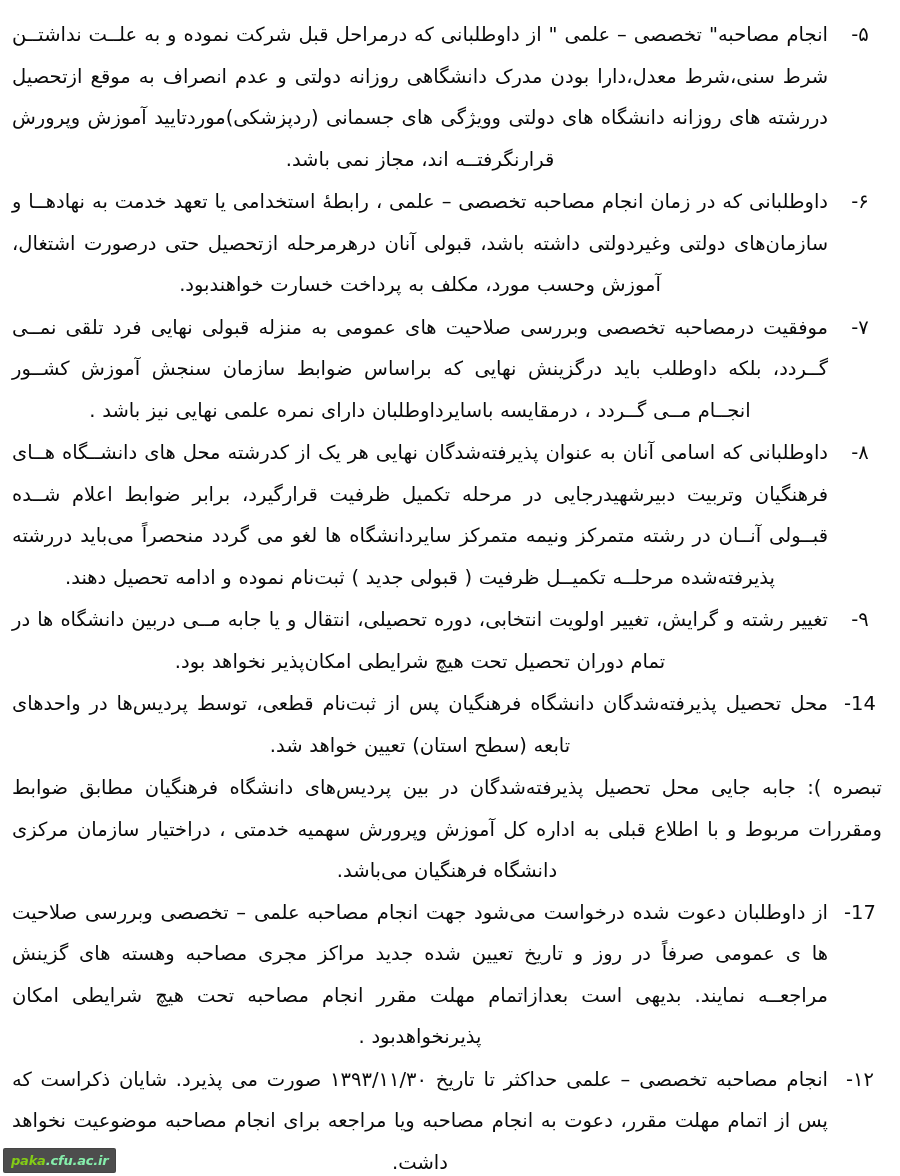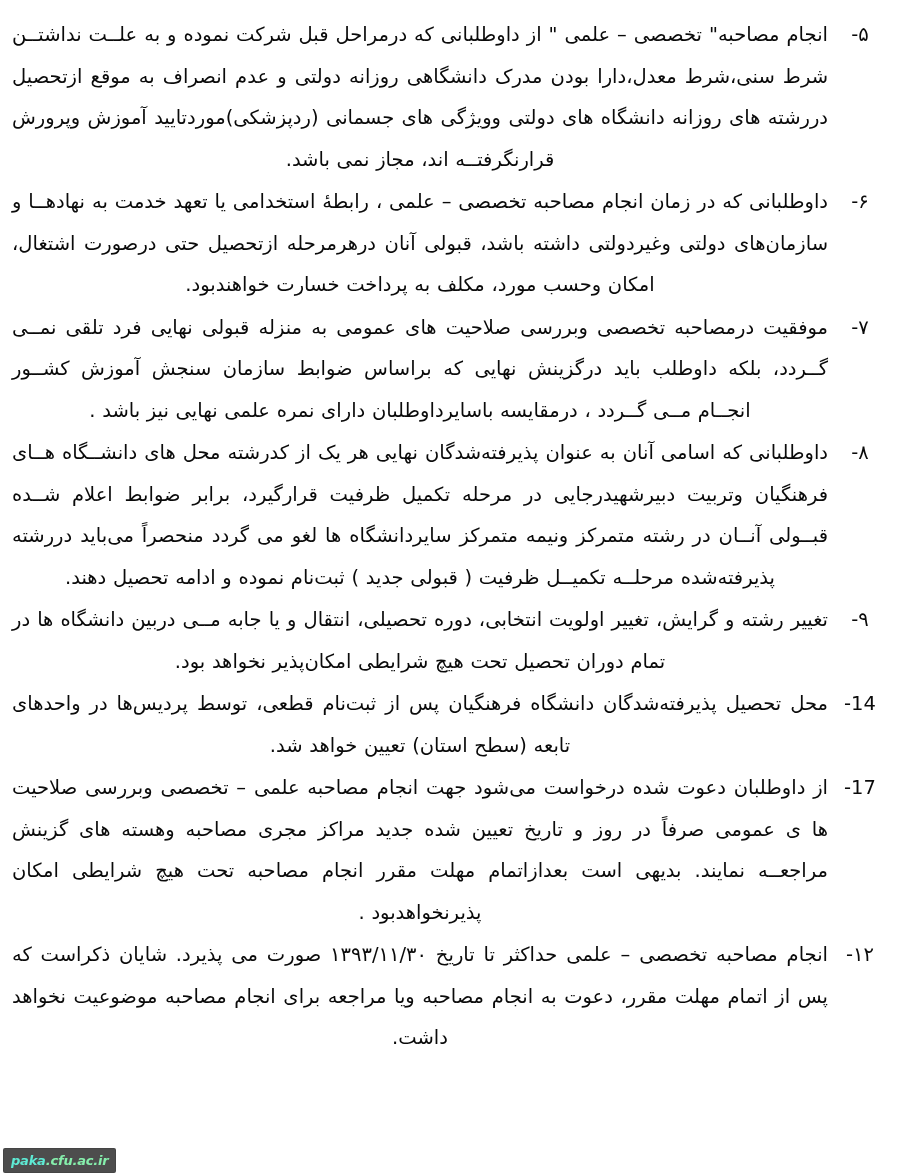--- a/index.html
+++ b/index.html
@@ -125,21 +125,21 @@
     <div class="clause">
       <div class="clause-row">
         <div class="marker">۵-</div>
         <div class="clause-text">انجام مصاحبه" تخصصی – علمی " از داوطلبانی که درمراحل قبل شرکت نموده و به علــت نداشتــن شرط سنی،شرط معدل،دارا بودن مدرک دانشگاهی روزانه دولتی و عدم انصراف به موقع ازتحصیل دررشته های روزانه دانشگاه های دولتی وویژگی های جسمانی (ردپزشکی)موردتایید آموزش وپرورش قرارنگرفتــه اند، مجاز نمی باشد.</div>
       </div>
     </div>
 
     <div class="clause">
       <div class="clause-row">
         <div class="marker">۶-</div>
-        <div class="clause-text">داوطلبانی که در زمان انجام مصاحبه تخصصی – علمی ، رابطۀ استخدامی یا تعهد خدمت به نهادهــا و سازمان‌های دولتی وغیردولتی داشته باشد، قبولی آنان درهرمرحله ازتحصیل  حتی درصورت اشتغال، امکان وحسب مورد، مکلف به پرداخت خسارت خواهندبود.</div>
+        <div class="clause-text">داوطلبانی که در زمان انجام مصاحبه تخصصی – علمی ، رابطۀ استخدامی یا تعهد خدمت به نهادهــا و سازمان‌های دولتی وغیردولتی داشته باشد، قبولی آنان درهرمرحله ازتحصیل  حتی درصورت اشتغال، آموزش وحسب مورد، مکلف به پرداخت خسارت خواهندبود.</div>
       </div>
     </div>
 
     <div class="clause">
       <div class="clause-row">
         <div class="marker">۷-</div>
         <div class="clause-text">موفقیت درمصاحبه تخصصی وبررسی صلاحیت های عمومی به منزله قبولی نهایی فرد تلقی نمــی گــردد، بلکه داوطلب باید درگزینش نهایی که براساس ضوابط سازمان سنجش آموزش کشــور انجــام مــی گــردد ، درمقایسه باسایرداوطلبان دارای نمره علمی نهایی نیز باشد .</div>
       </div>
     </div>
 
@@ -157,34 +157,35 @@
       </div>
     </div>
 
     <div class="clause">
       <div class="clause-row">
         <div class="marker">14-</div>
         <div class="clause-text">محل تحصیل پذیرفته‌شدگان دانشگاه فرهنگیان پس از ثبت‌نام قطعی، توسط پردیس‌ها در واحدهای تابعه (سطح استان) تعیین خواهد شد.</div>
       </div>
     </div>
 
+    <div class="note-para">تبصره ): جابه جایی محل تحصیل پذیرفته‌شدگان در بین پردیس‌های دانشگاه فرهنگیان مطابق ضوابط ومقررات مربوط و با اطلاع قبلی به اداره کل آموزش وپرورش سهمیه خدمتی ، دراختیار سازمان مرکزی دانشگاه فرهنگیان می‌باشد.</div>
 
     <div class="clause">
       <div class="clause-row">
         <div class="marker">17-</div>
         <div class="clause-text">از داوطلبان دعوت شده درخواست می‌شود جهت انجام مصاحبه علمی – تخصصی  وبررسی صلاحیت ها ی عمومی صرفاً در روز و تاریخ تعیین شده جدید  مراکز مجری  مصاحبه وهسته های گزینش  مراجعــه نمایند. بدیهی است بعدازاتمام مهلت مقرر انجام مصاحبه تحت هیچ شرایطی امکان پذیرنخواهدبود .</div>
       </div>
     </div>
 
     <div class="clause">
       <div class="clause-row">
         <div class="marker">۱۲-</div>
         <div class="clause-text">انجام مصاحبه تخصصی – علمی حداکثر تا تاریخ ۱۳۹۳/۱۱/۳۰ صورت  می پذیرد. شایان ذکراست که پس از اتمام مهلت مقرر، دعوت به انجام مصاحبه ویا مراجعه برای انجام مصاحبه موضوعیت نخواهد داشت.</div>
       </div>
     </div>
 
   </div>
 
   <div class="watermark" style="background: rgb(77, 77, 77);">
-    <span class="wm-name" style="color: #5eead4;">paka</span><span class="wm-domain" style="color: #86efac;">.cfu.ac.ir</span>
+    <span class="wm-name" style="color: #84cc16;">paka</span><span class="wm-domain" style="color: #86efac;">.cfu.ac.ir</span>
   </div>
 
 </div>
 
 </body></html>

